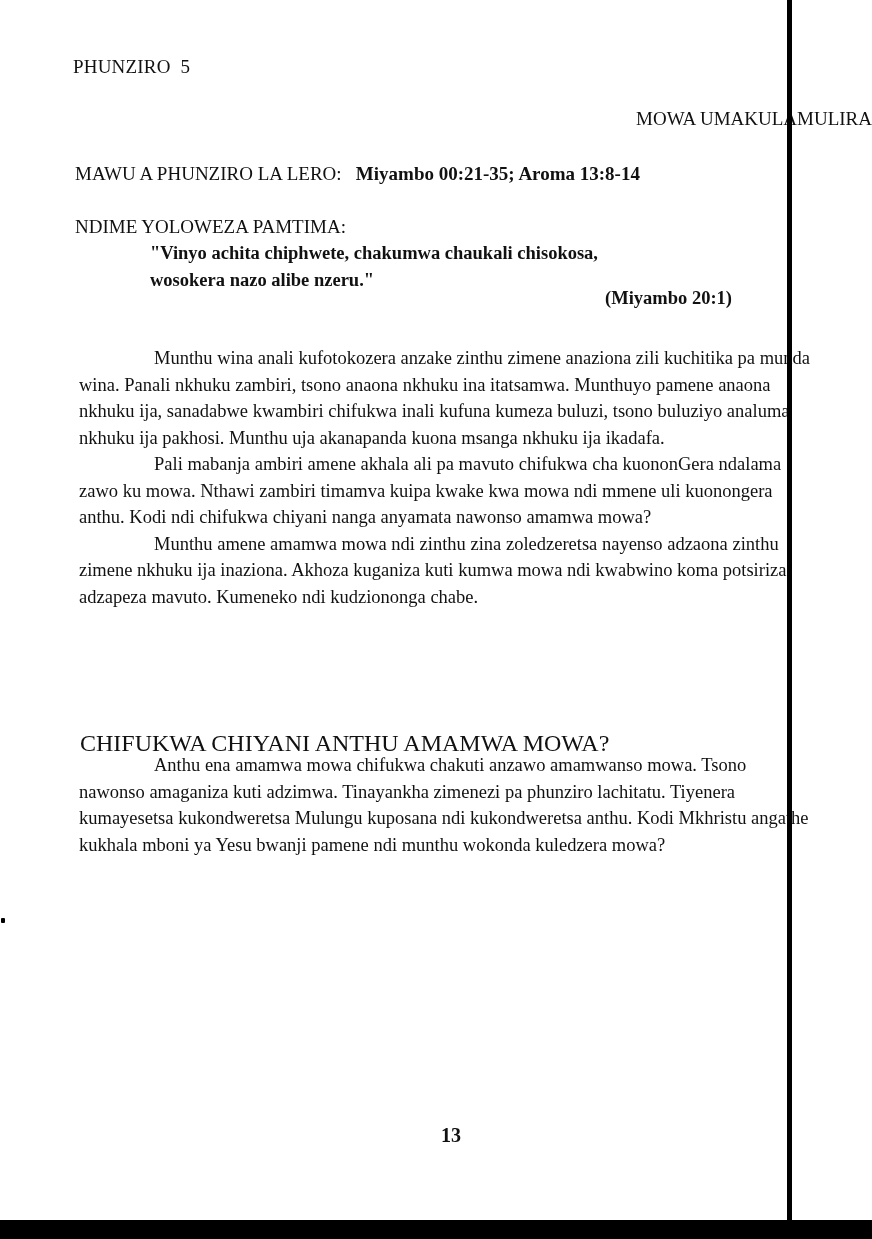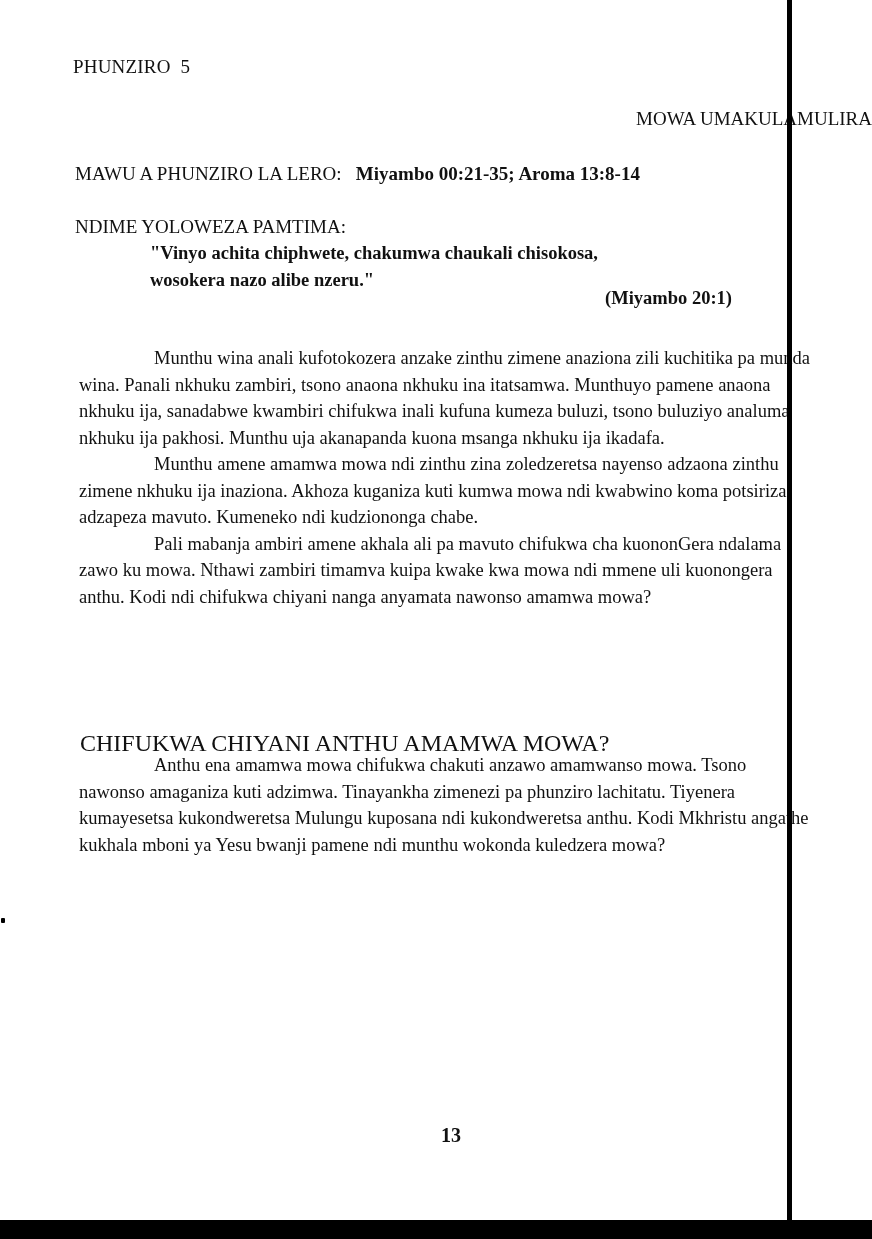--- a/index.html
+++ b/index.html
@@ -146,22 +146,22 @@
 
   <div class="memory-verse">
     <div>"Vinyo achita chiphwete, chakumwa chaukali chisokosa,</div>
     <div>wosokera nazo alibe nzeru."</div>
   </div>
 
   <div class="memory-ref">(Miyambo 20:1)</div>
 
   <div class="body-text section-1">
     <p>Munthu wina anali kufotokozera anzake zinthu zimene anaziona zili kuchitika pa munda wina. Panali nkhuku zambiri, tsono anaona nkhuku ina itatsamwa. Munthuyo pamene anaona nkhuku ija, sanadabwe kwambiri chifukwa inali kufuna kumeza buluzi, tsono buluziyo analuma nkhuku ija pakhosi. Munthu uja akanapanda kuona msanga nkhuku ija ikadafa.</p>
+    <p>Pali mabanja ambiri amene akhala ali pa mavuto chifukwa cha kuononGera ndalama zawo ku mowa. Nthawi zambiri timamva kuipa kwake kwa mowa ndi mmene uli kuonongera anthu. Kodi ndi chifukwa chiyani nanga anyamata nawonso amamwa mowa?</p>
     <p>Munthu amene amamwa mowa ndi zinthu zina zoledzeretsa nayenso adzaona zinthu zimene nkhuku ija inaziona. Akhoza kuganiza kuti kumwa mowa ndi kwabwino koma potsiriza adzapeza mavuto. Kumeneko ndi kudziononga chabe.</p>
-    <p>Pali mabanja ambiri amene akhala ali pa mavuto chifukwa cha kuononGera ndalama zawo ku mowa. Nthawi zambiri timamva kuipa kwake kwa mowa ndi mmene uli kuonongera anthu. Kodi ndi chifukwa chiyani nanga anyamata nawonso amamwa mowa?</p>
   </div>
 
   <div class="section-heading">CHIFUKWA CHIYANI ANTHU AMAMWA MOWA?</div>
 
   <div class="body-text section-2">
     <p>Anthu ena amamwa mowa chifukwa chakuti anzawo amamwanso mowa. Tsono nawonso amaganiza kuti adzimwa. Tinayankha zimenezi pa phunziro lachitatu. Tiyenera kumayesetsa kukondweretsa Mulungu kuposana ndi kukondweretsa anthu. Kodi Mkhristu angathe kukhala mboni ya Yesu bwanji pamene ndi munthu wokonda kuledzera mowa?</p>
   </div>
 
   <div class="page-number">13</div>
 

